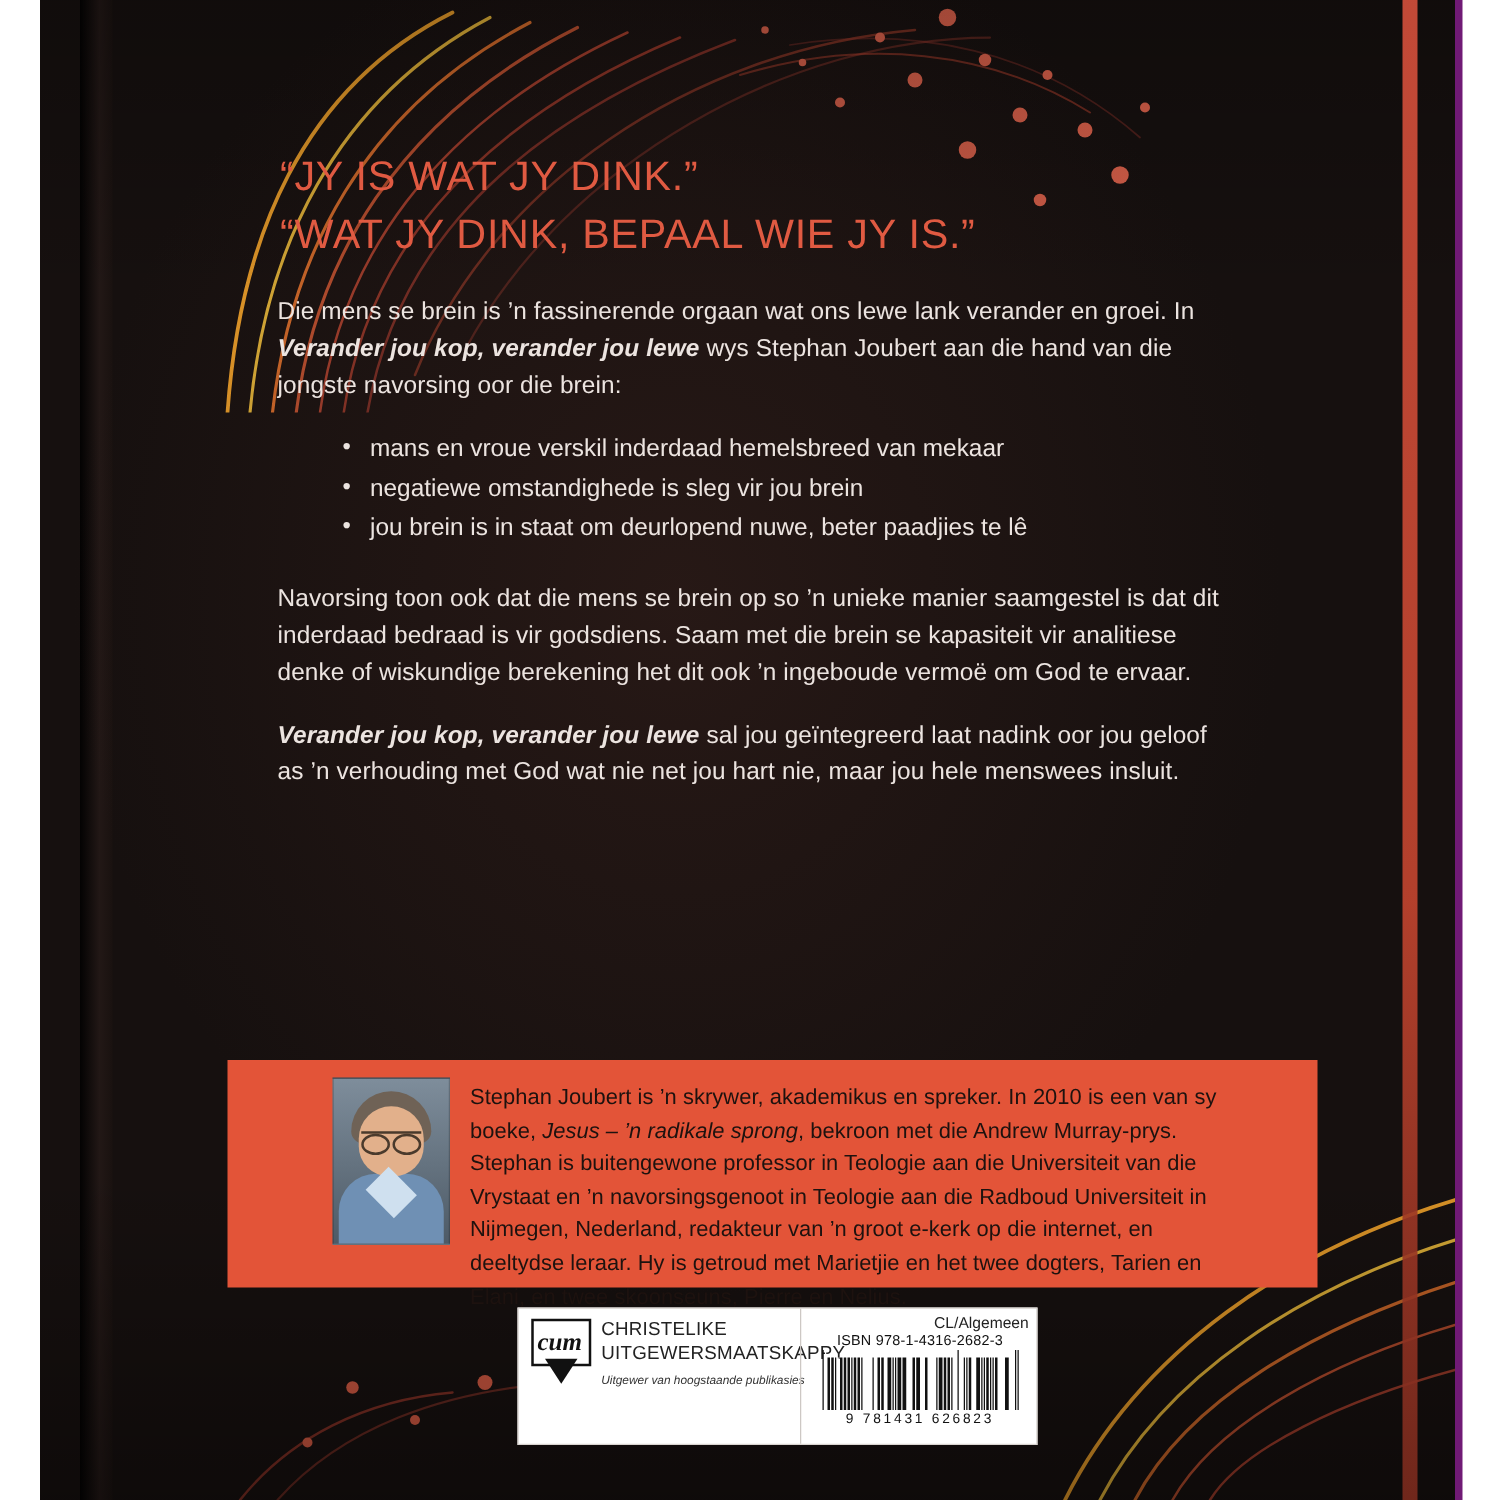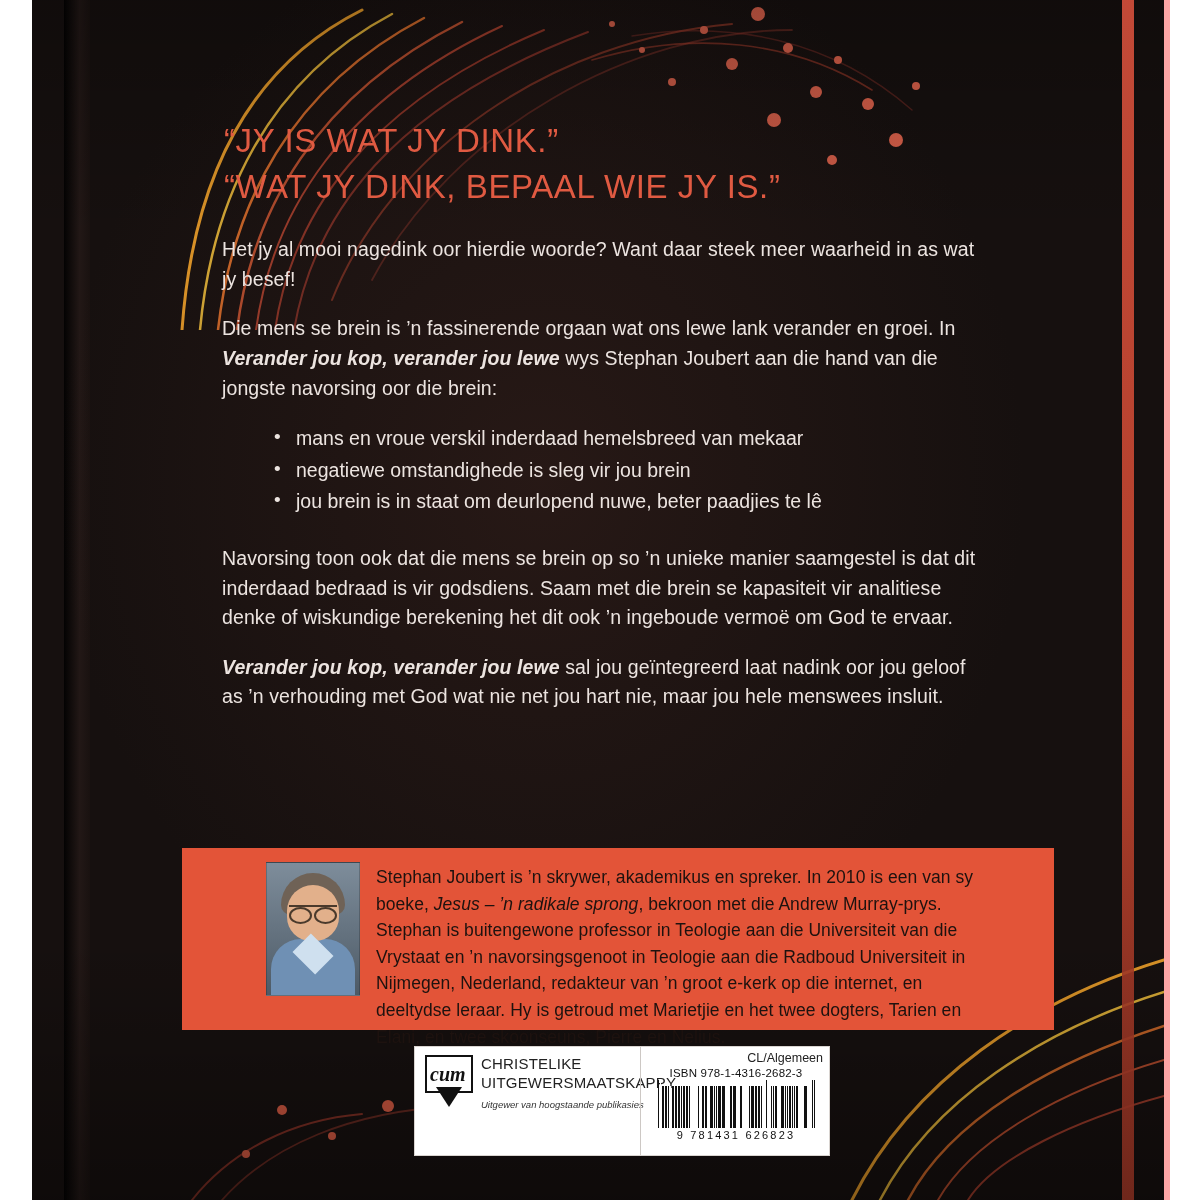--- a/index.html
+++ b/index.html
@@ -11,21 +11,21 @@
     width: 1200px;
     height: 1200px;
     font-family: "Liberation Sans", sans-serif;
     overflow: hidden;
   }
 
   #book {
     position: relative;
     width: 1200px;
     height: 1200px;
-    background: #fca5a5;
+    background: #701a75;
     overflow: hidden;
   }
 
   
   .page {
     position: absolute;
     left: 32px;
     top: 0;
     width: 1132px;
     height: 1200px;
@@ -357,21 +357,20 @@
     <div class="spine-shadow"></div>
     <div class="vignette"></div>
 
     <div class="content">
 
       <div class="headline">
         <div class="l1">“JY IS WAT JY DINK.”</div>
         <div class="l2">“WAT JY DINK, BEPAAL WIE JY IS.”</div>
       </div>
 
-      <p class="body">Het jy al mooi nagedink oor hierdie woorde? Want daar steek meer waarheid in as wat jy besef!</p>
 
       <p class="body"><span>Die mens se brein is ’n fassinerende orgaan wat ons lewe lank verander en groei. In </span><em>Verander jou kop, verander jou lewe</em><span> wys Stephan Joubert aan die hand van die jongste navorsing oor die brein:</span></p>
 
       <ul class="bullets">
         <li>mans en vroue verskil inderdaad hemelsbreed van mekaar</li>
         <li>negatiewe omstandighede is sleg vir jou brein</li>
         <li>jou brein is in staat om deurlopend nuwe, beter paadjies te lê</li>
       </ul>
 
       <p class="body">Navorsing toon ook dat die mens se brein op so ’n unieke manier saamgestel is dat dit inderdaad bedraad is vir godsdiens. Saam met die brein se kapasiteit vir analitiese denke of wiskundige berekening het dit ook ’n ingeboude vermoë om God te ervaar.</p>

